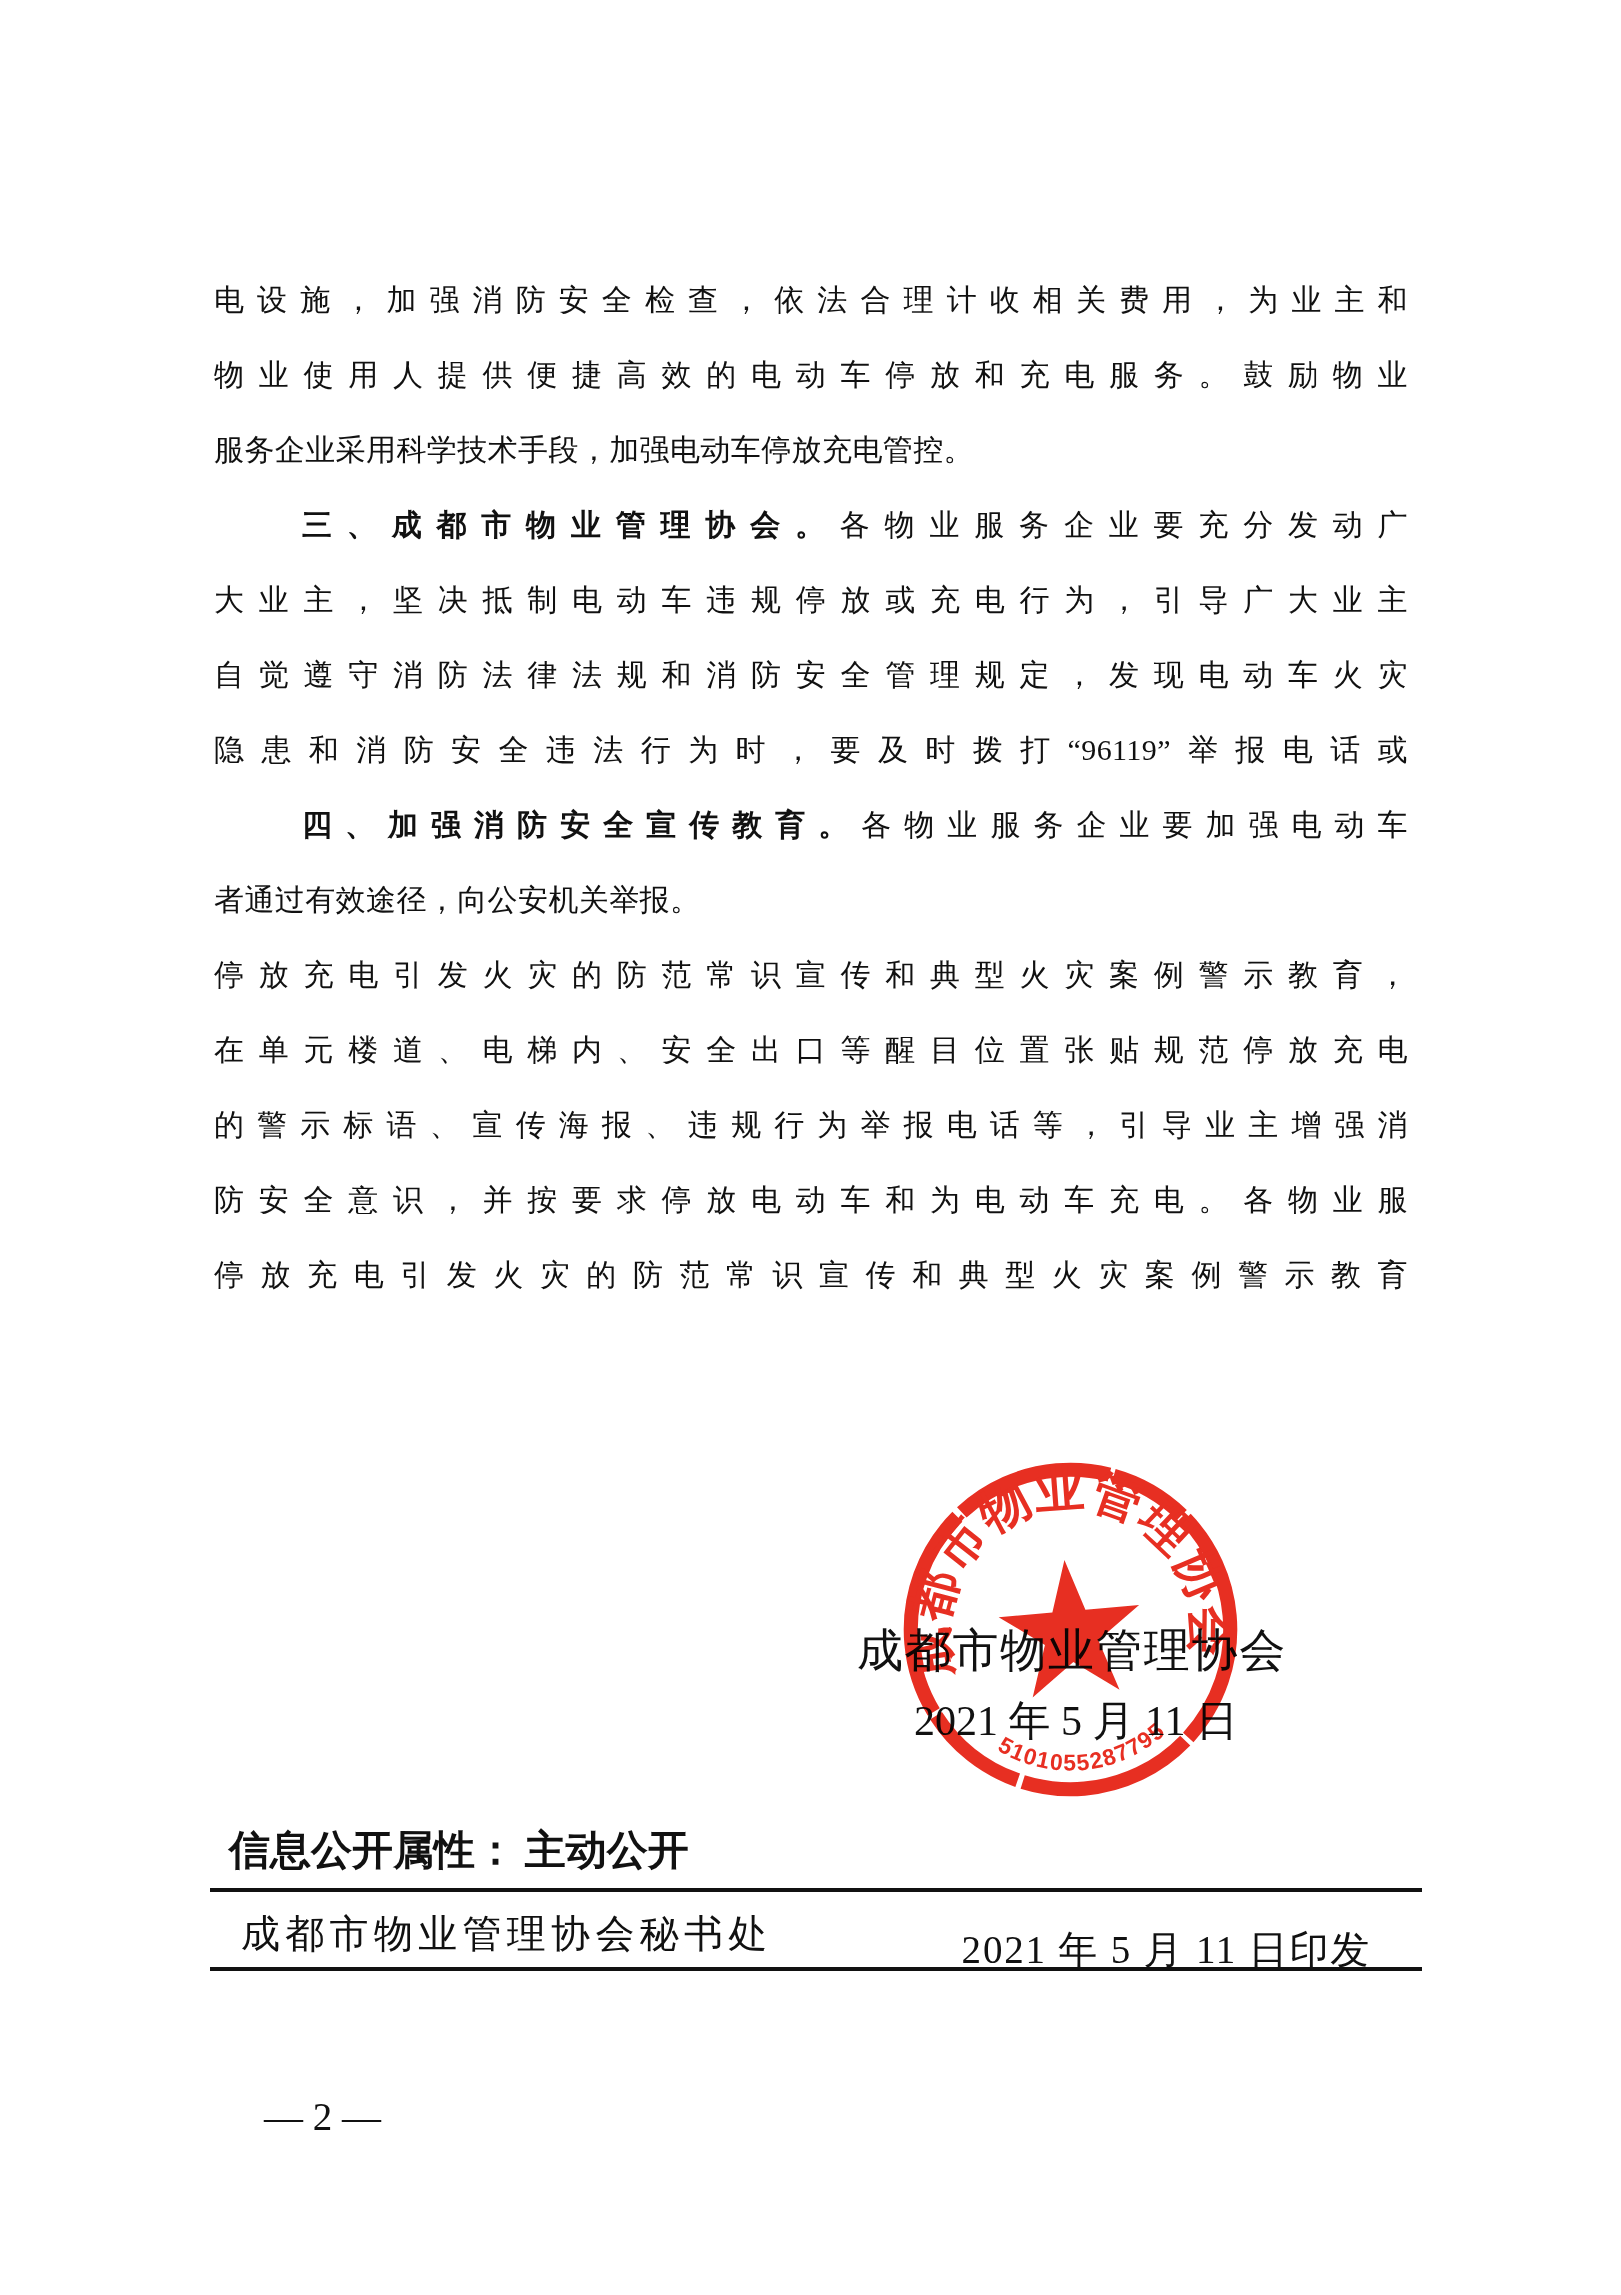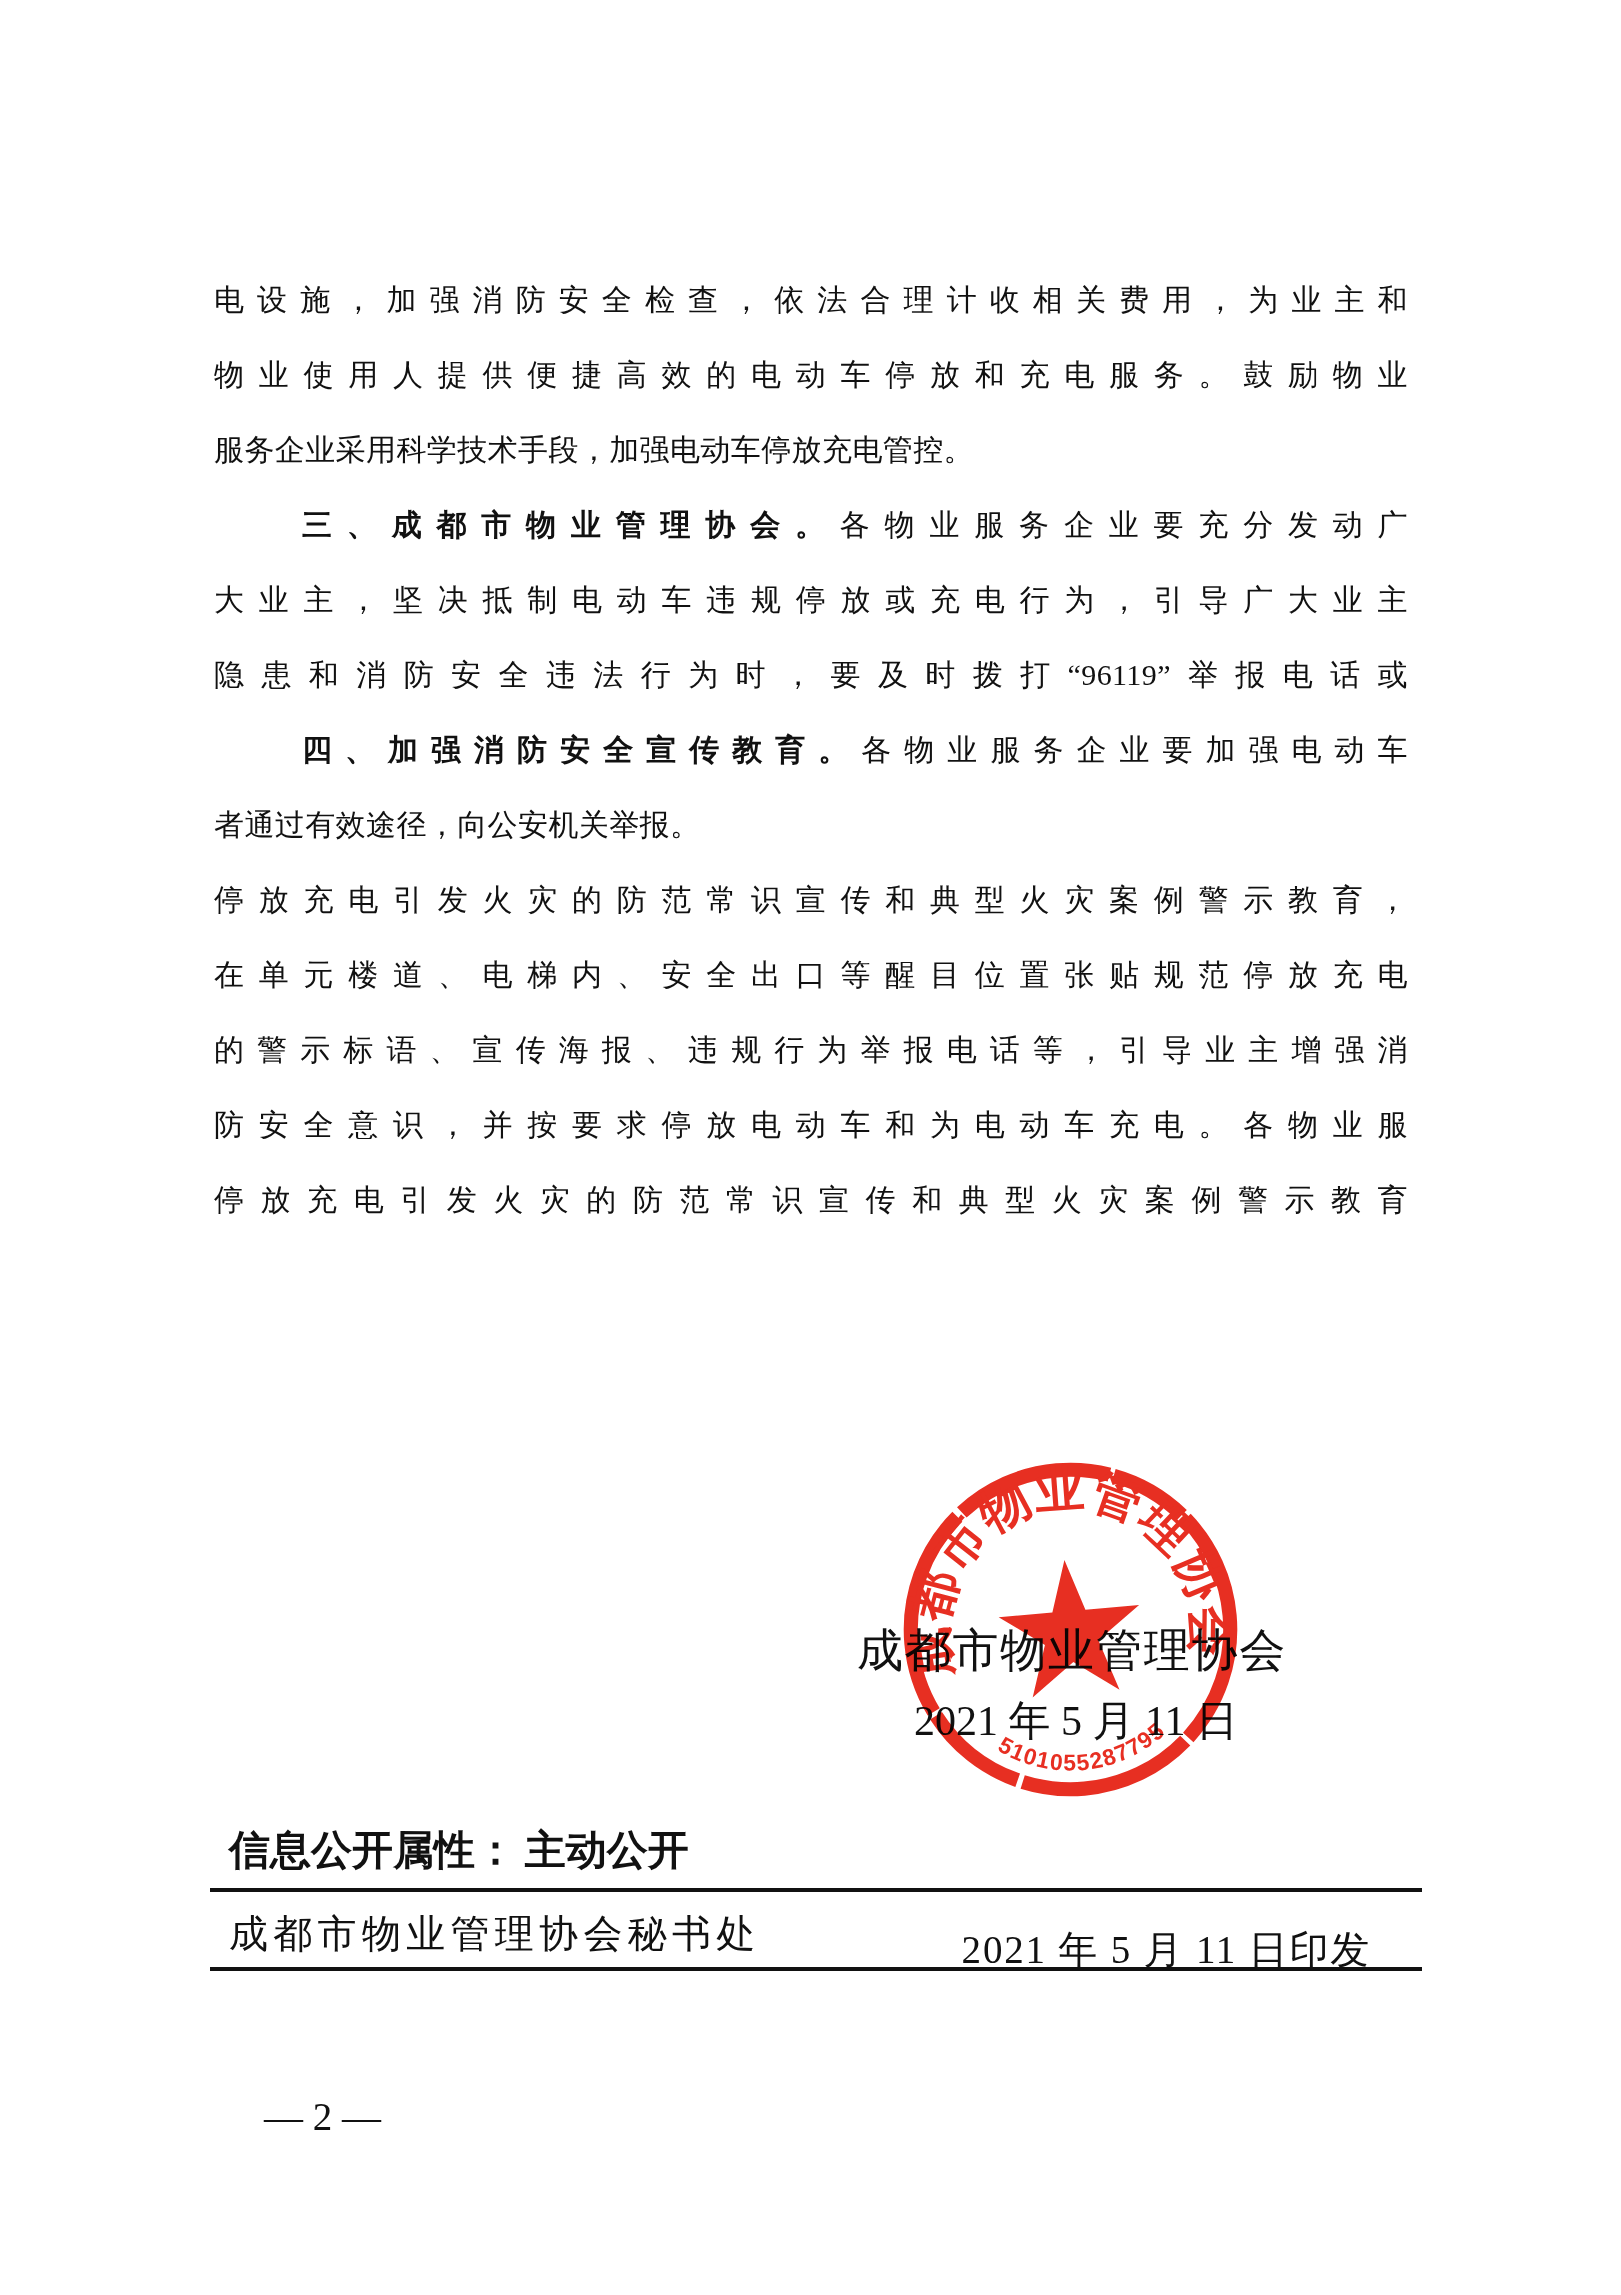--- a/index.html
+++ b/index.html
@@ -73,21 +73,21 @@
     position:absolute;left:210px;width:1212px;height:4.4px;
     background:#111;
   }
   .rule.r1{top:1888px;}
   .rule.r2{top:1967px;}
   .footer-row{
     position:absolute;left:210px;top:1907px;width:1212px;height:53px;
     font-size:39px;line-height:53px;
   }
   .footer-issuer{
-    position:absolute;left:19px;top:0;white-space:nowrap;
+    position:absolute;left:31px;top:0;white-space:nowrap;
     letter-spacing:5.3px;
   }
   .footer-printdate{
     position:absolute;right:51px;top:16px;white-space:nowrap;
     letter-spacing:1.8px;
   }
   .page-number{
     position:absolute;left:252px;top:2092px;width:141px;
     text-align:center;font-size:39px;line-height:49px;
     white-space:nowrap;
@@ -97,20 +97,21 @@
 <body>
 
 <div class="page">
 
   <div class="body-text">
       <div class="line just">电设施，加强消防安全检查，依法合理计收相关费用，为业主和</div>
       <div class="line just">物业使用人提供便捷高效的电动车停放和充电服务。鼓励物业</div>
       <div class="line">服务企业采用科学技术手段，加强电动车停放充电管控。</div>
       <div class="line just ind"><span class="rh">三、成都市物业管理协会。</span>各物业服务企业要充分发动广</div>
       <div class="line just">大业主，坚决抵制电动车违规停放或充电行为，引导广大业主</div>
+      <div class="line just">自觉遵守消防法律法规和消防安全管理规定，发现电动车火灾</div>
       <div class="line just">隐患和消防安全违法行为时，要及时拨打“96119”举报电话或</div>
       <div class="line just ind"><span class="rh">四、加强消防安全宣传教育。</span>各物业服务企业要加强电动车</div>
       <div class="line">者通过有效途径，向公安机关举报。</div>
       <div class="line just">停放充电引发火灾的防范常识宣传和典型火灾案例警示教育，</div>
       <div class="line just">在单元楼道、电梯内、安全出口等醒目位置张贴规范停放充电</div>
       <div class="line just">的警示标语、宣传海报、违规行为举报电话等，引导业主增强消</div>
       <div class="line just">防安全意识，并按要求停放电动车和为电动车充电。各物业服</div>
       <div class="line just">停放充电引发火灾的防范常识宣传和典型火灾案例警示教育</div>
     </div>
 

